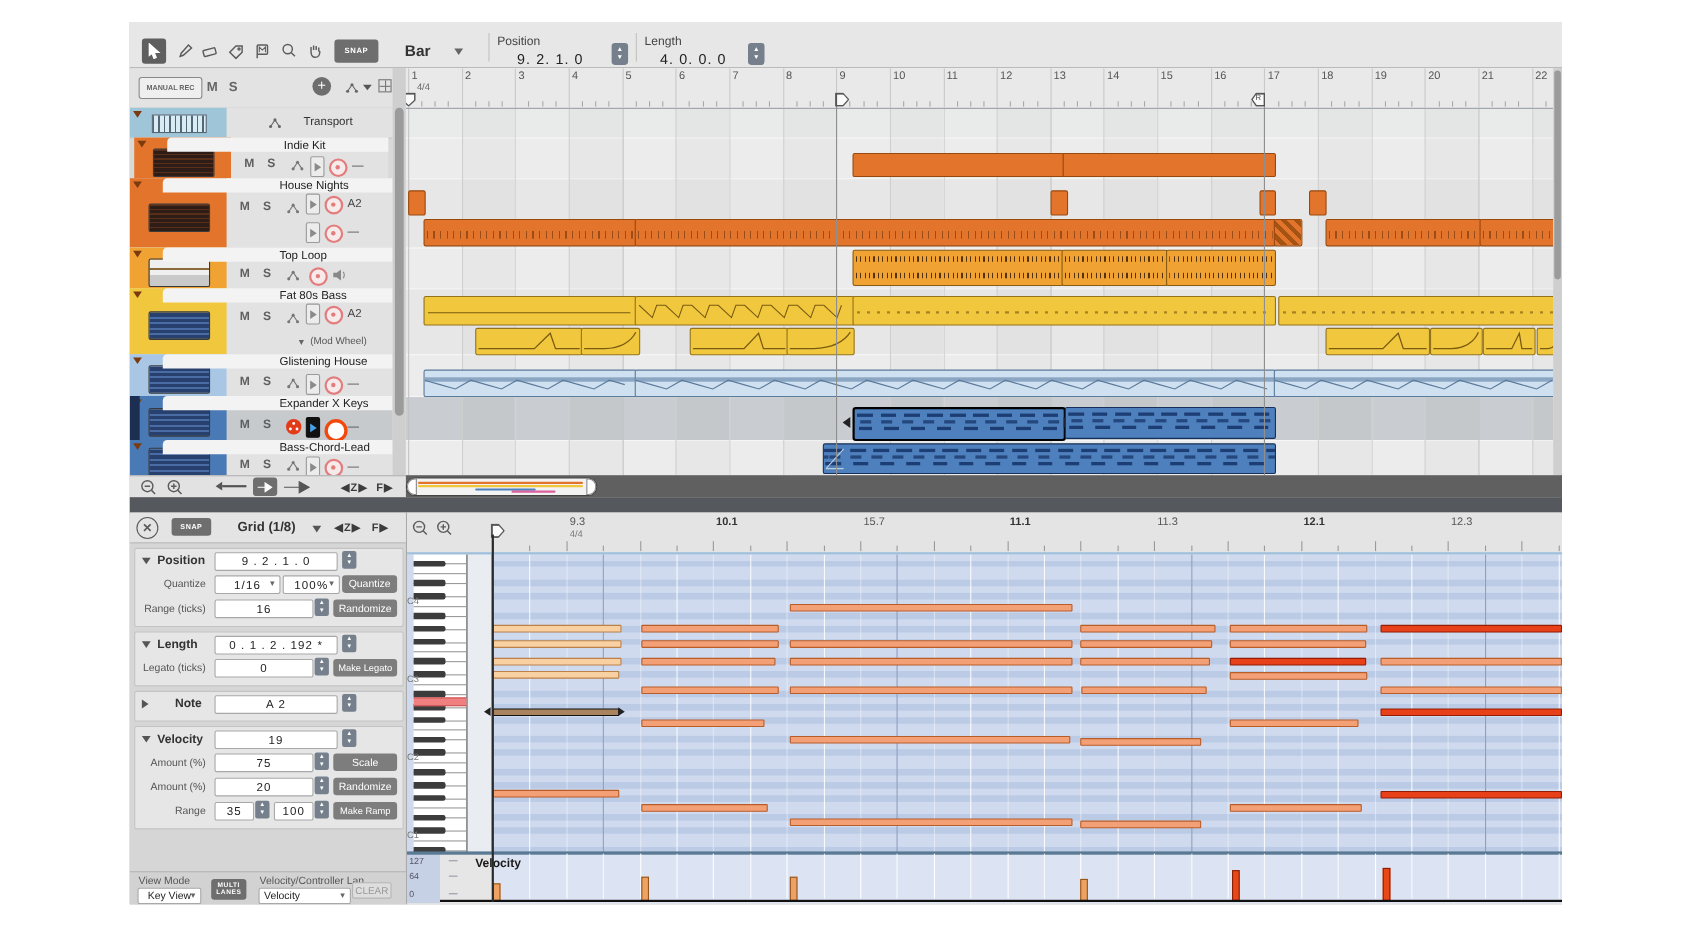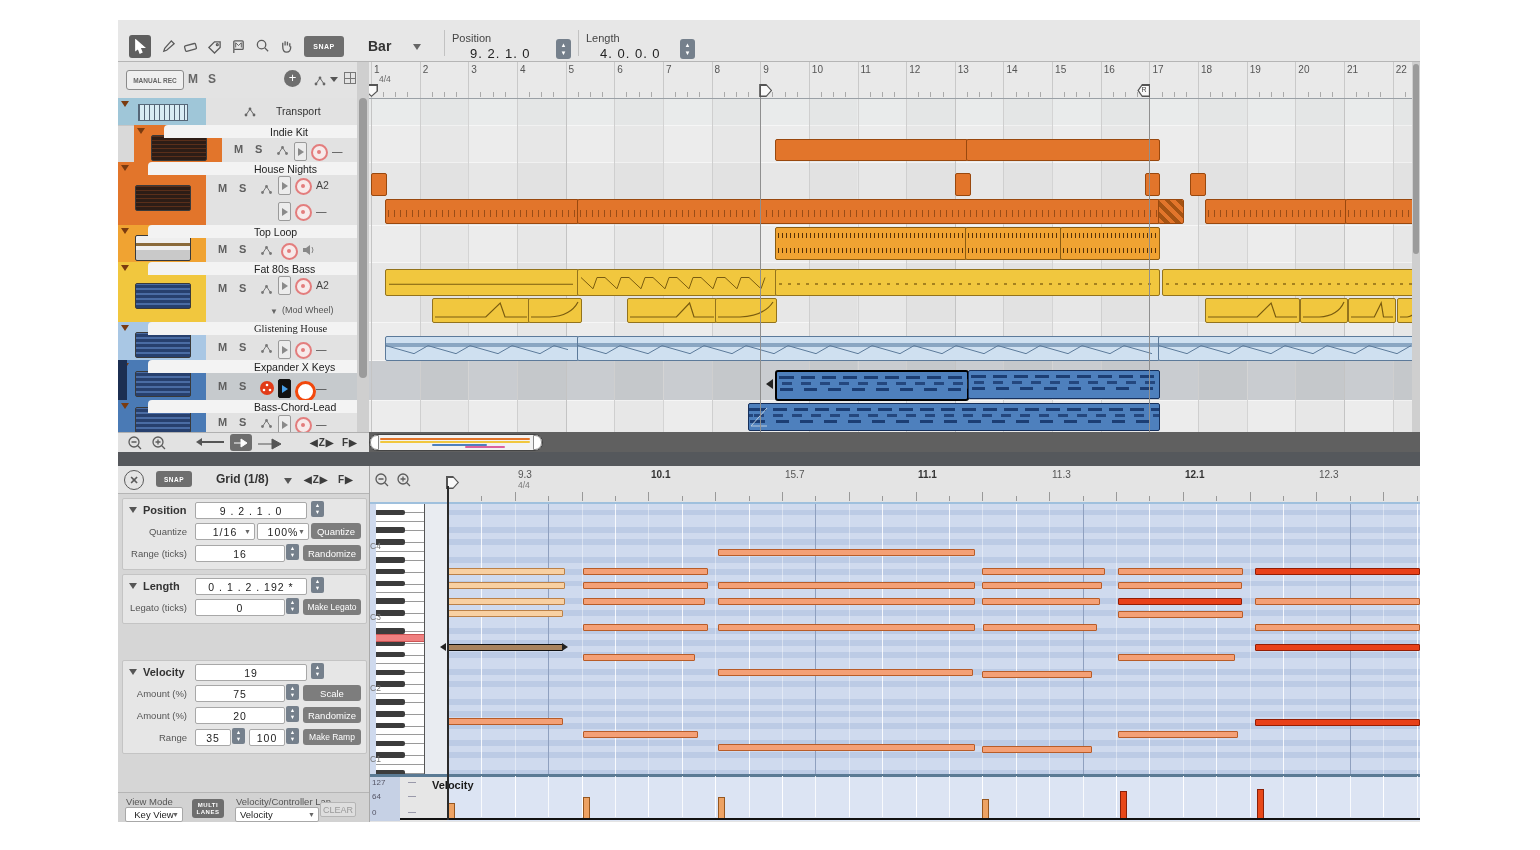--- a/index.html
+++ b/index.html
@@ -239,21 +239,21 @@
           <div class="lanesicon" style="position: absolute; left: 126px; top: 8px; width: 12px; height: 12px;">
             <svg width="12" height="12" style="position: absolute; left: 0px; top: 0px;">
               <circle cx="2" cy="9" r="1.4" fill="#666"></circle>
               <circle cx="6" cy="3" r="1.4" fill="#666"></circle>
               <circle cx="10" cy="9" r="1.4" fill="#666"></circle>
               <path d="M2 9 L6 3 L10 9" stroke="#666" fill="none"></path>
             </svg>
           </div>
           <div style="position: absolute; left: 158px; top: 7px; width: 80px; height: 14px; font: 10.5px &quot;Liberation Sans&quot;, sans-serif;">Transport</div>
         </div>
-        <div class="track-row" style="position: absolute; left: 16px; top: 63px; width: 231px; height: 37px;">
+        <div class="track-row" style="position: absolute; left: 4px; top: 63px; width: 231px; height: 37px;">
           <div class="colorblock" style="position: absolute; left: 0px; top: 0px; width: 88px; height: 37px; background: rgb(226, 117, 43);">
             <div class="collapse" style="position: absolute;"></div>
             <div class="thumb" style="position: absolute; top: 10px; background: repeating-linear-gradient(0deg, rgb(45, 29, 22) 0px, rgb(45, 29, 22) 3px, rgb(90, 47, 26) 3px, rgb(90, 47, 26) 4px), linear-gradient(rgb(58, 36, 26), rgb(58, 36, 26));"></div>
           </div>
           <div class="namestrip" style="position: absolute;">
             <div class="tname" style="position: absolute;">Indie Kit</div>
           </div>
           <div class="ctl" style="position: absolute; left: 100px; top: 18px;">M</div>
           <div class="ctl" style="position: absolute; left: 121px; top: 18px;">S</div>
           <div class="lanesicon" style="position: absolute; left: 142px; top: 19px; width: 13px; height: 13px;">
@@ -350,21 +350,21 @@
           <div class="keytxt" style="position: absolute; left: 198px; top: 17px;">A2</div>
           <div class="caret" style="position: absolute; left: 152px; top: 45px;">▼</div>
           <div style="position: absolute; left: 164px; top: 43px; width: 90px; height: 12px; font: 9px &quot;Liberation Sans&quot;, sans-serif; color: rgb(85, 85, 85);">(Mod Wheel)</div>
         </div>
         <div class="track-row" style="position: absolute; left: 0px; top: 260px; width: 239px; height: 38px;">
           <div class="colorblock" style="position: absolute; left: 0px; top: 0px; width: 88px; height: 38px; background: rgb(169, 199, 228);">
             <div class="collapse" style="position: absolute;"></div>
             <div class="thumb" style="position: absolute; top: 10px; background: repeating-linear-gradient(0deg, rgb(39, 64, 110) 0px, rgb(39, 64, 110) 3px, rgb(74, 108, 164) 3px, rgb(74, 108, 164) 5px);"></div>
           </div>
           <div class="namestrip" style="position: absolute;">
-            <div class="tname" style="position: absolute; font-family: Liberation Serif, serif;">Glistening House</div>
+            <div class="tname" style="position: absolute;">Glistening House</div>
           </div>
           <div class="ctl" style="position: absolute; left: 100px; top: 19px;">M</div>
           <div class="ctl" style="position: absolute; left: 121px; top: 19px;">S</div>
           <div class="lanesicon" style="position: absolute; left: 142px; top: 20px; width: 13px; height: 13px;">
             <svg width="13" height="13" style="position: absolute; left: 0px; top: 0px;">
               <circle cx="2.5" cy="9.5" r="1.4" fill="#777"></circle>
               <circle cx="6.5" cy="3.5" r="1.4" fill="#777"></circle>
               <circle cx="10.5" cy="9.5" r="1.4" fill="#777"></circle>
               <path d="M2.5 9.5 L6.5 3.5 L10.5 9.5" stroke="#777" fill="none"></path>
             </svg>
@@ -796,20 +796,29 @@
         </div>
       <div class="slabel" style="left:0px;top:27px;width:64px">Legato (ticks)</div>
       <div class="field" style="left:72px;top:24px;width:88px">0</div>
       <div class="mini-step" style="left:163px;top:23px">
           <span>▲</span>
           <span>▼</span>
         </div>
       <div class="abtn" style="left:180px;top:24px;width:58px;font-size:8.5px">Make Legato</div>
     </div>
 
+    <div class="card" style="top:162px;height:26px">
+      <div class="tri-r" style="left:6px;top:7px"></div>
+      <div class="plabel" style="left:36px;top:5px">Note</div>
+      <div class="field" style="left:72px;top:3px;width:110px">A 2</div>
+      <div class="mini-step" style="left:188px;top:2px">
+          <span>▲</span>
+          <span>▼</span>
+        </div>
+    </div>
 
     <div class="card" style="top:194px;height:92px">
       <div class="tri-d" style="left:6px;top:8px"></div>
       <div class="plabel" style="left:20px;top:5px">Velocity</div>
       <div class="field" style="left:72px;top:3px;width:110px">19</div>
       <div class="mini-step" style="left:188px;top:2px">
           <span>▲</span>
           <span>▼</span>
         </div>
       <div class="slabel" style="left:0px;top:27px;width:64px">Amount (%)</div>

